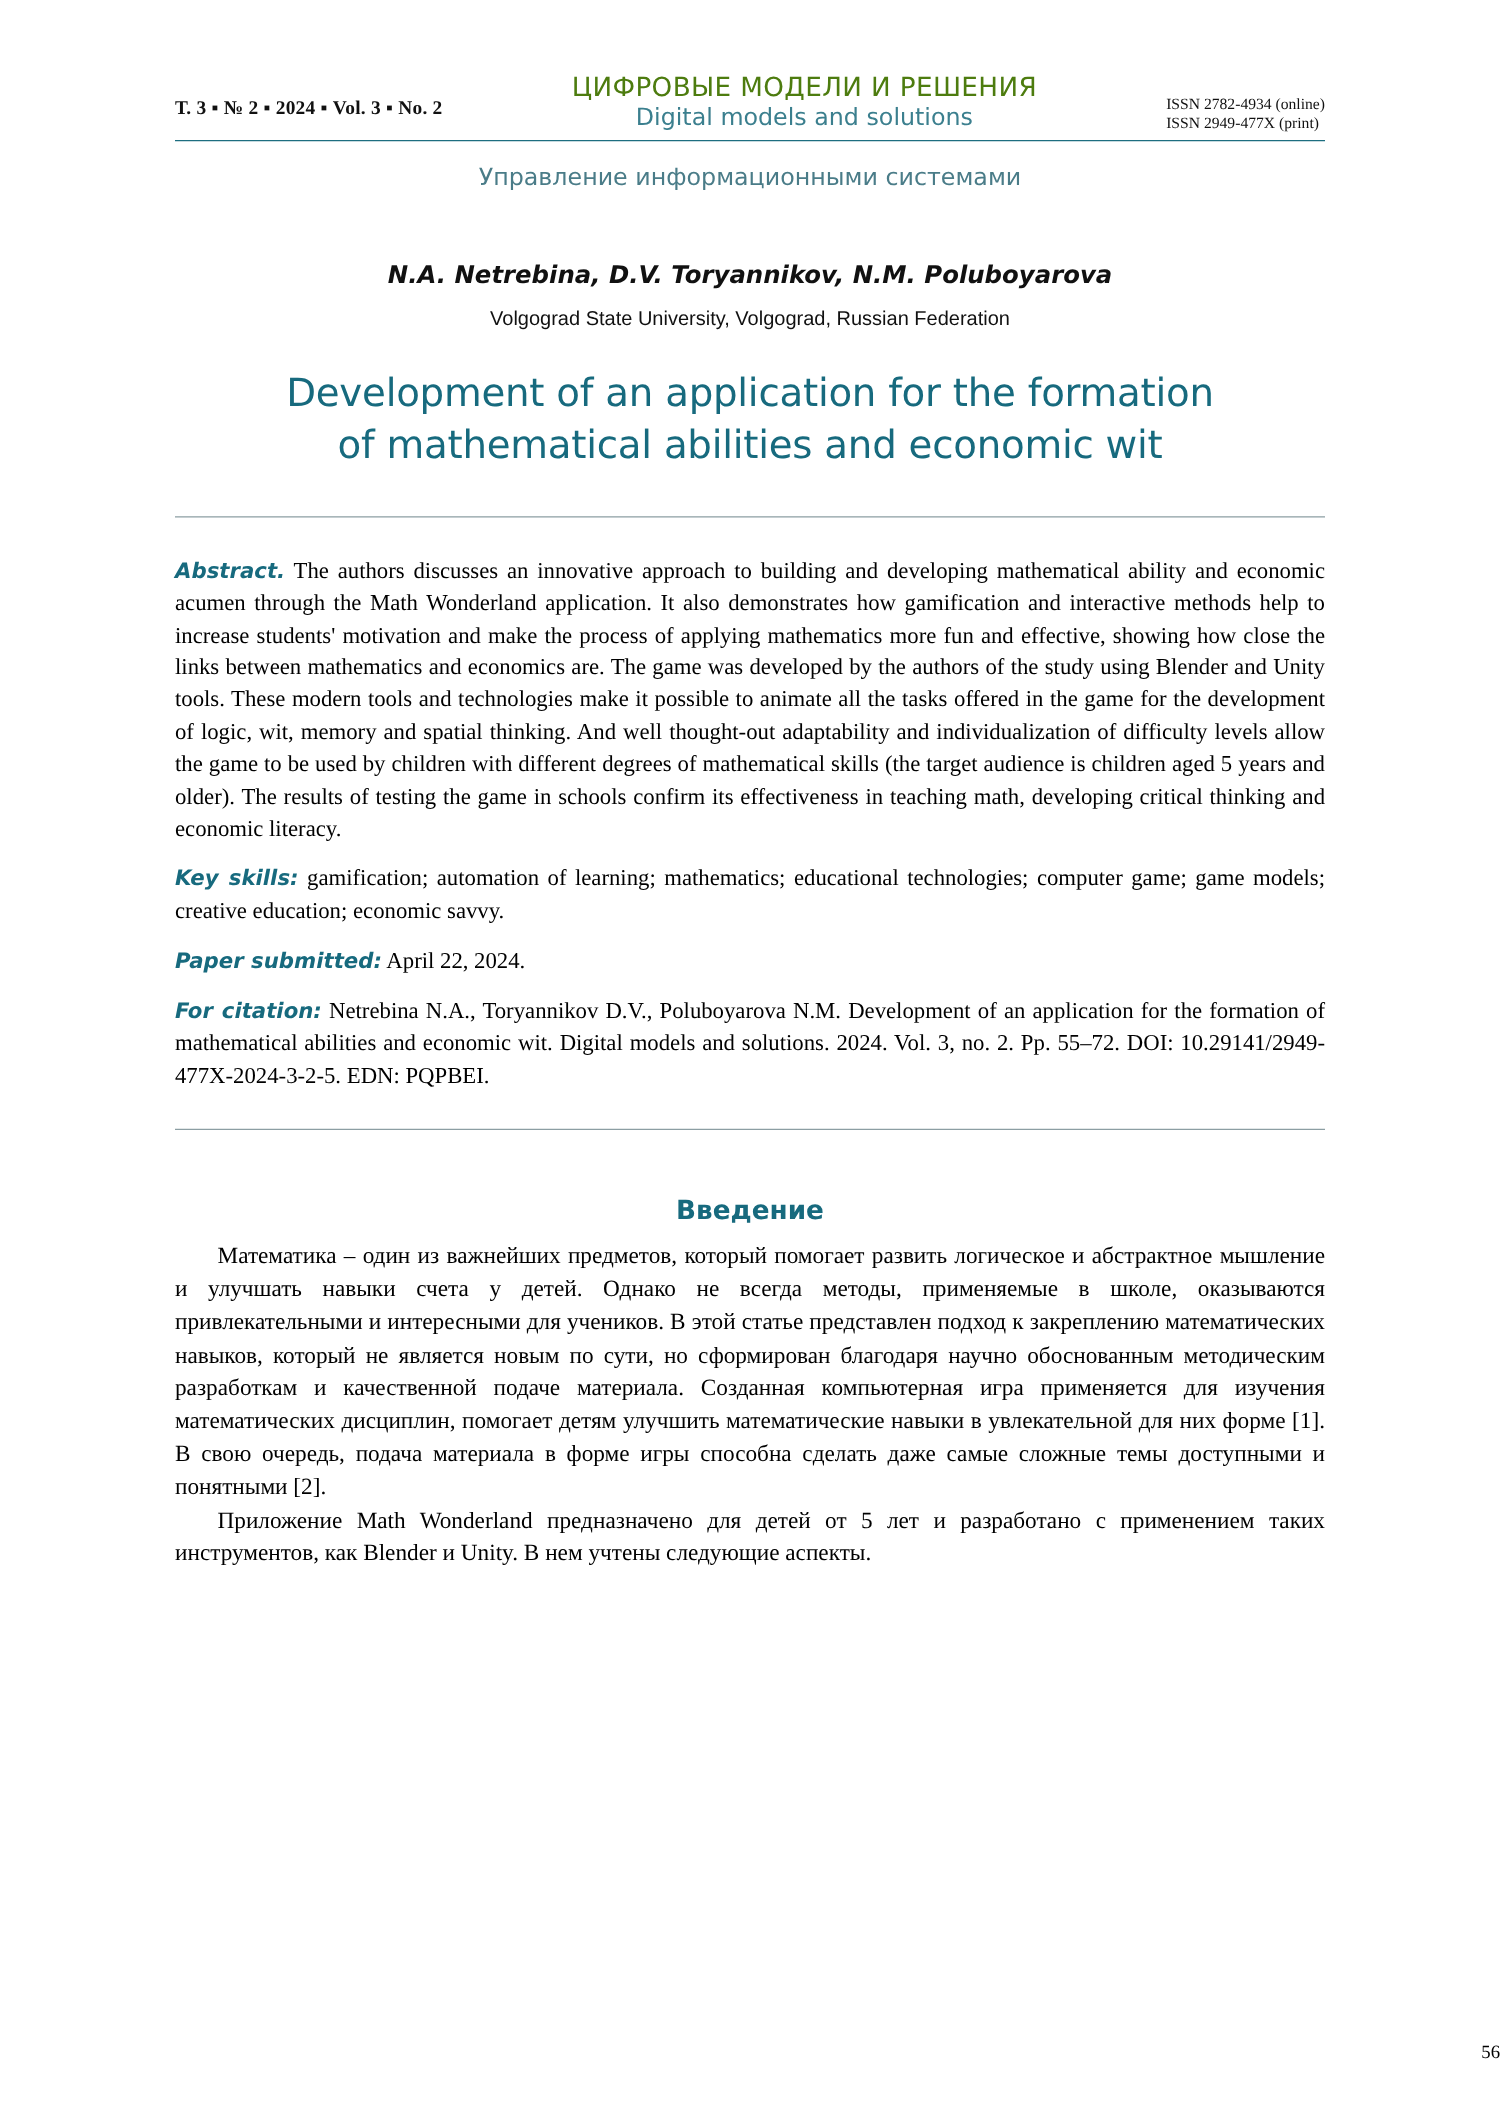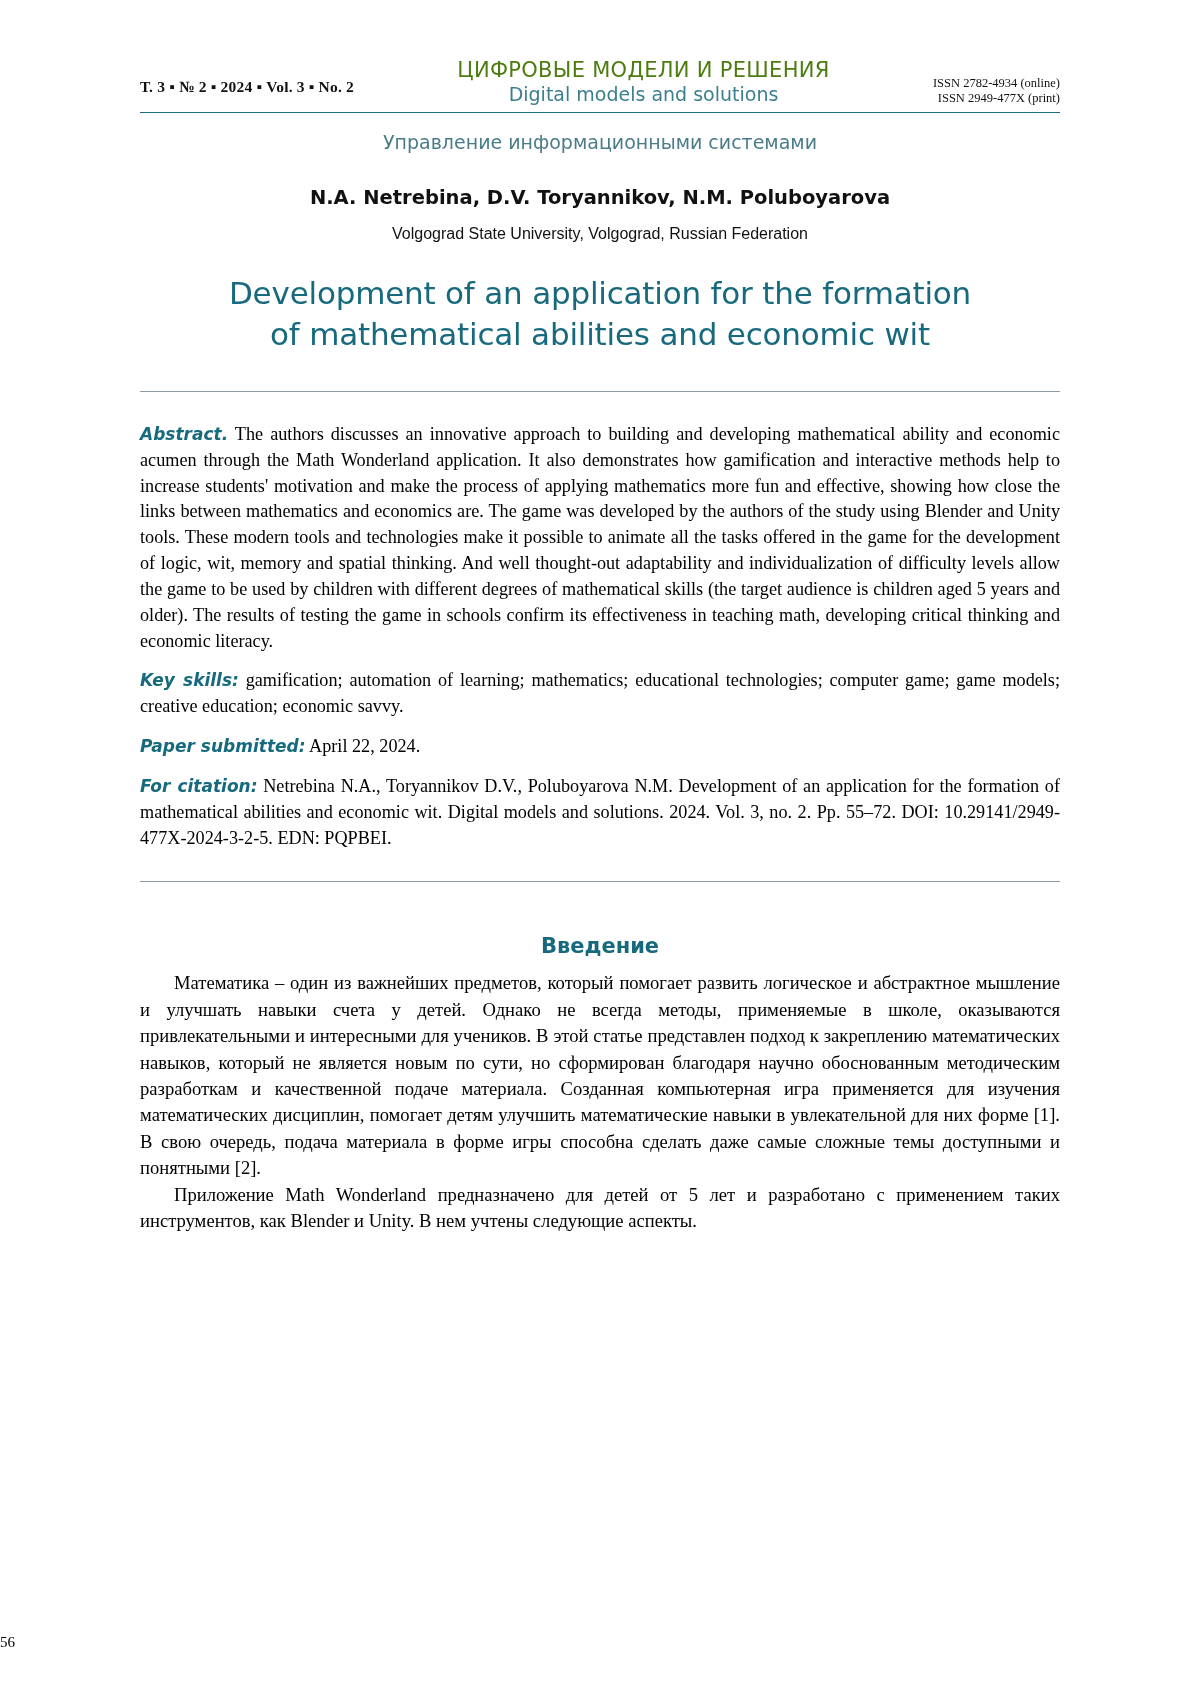--- a/index.html
+++ b/index.html
@@ -52,21 +52,20 @@
     white-space: nowrap;
   }
   .journal-title-en {
     font-family: "DejaVu Sans", sans-serif;
     font-size: 19px;
     color: #3b7f8e;
     margin-top: 1px;
     white-space: nowrap;
   }
   .masthead-right {
-    text-align: right;
     font-family: "Liberation Serif", serif;
     font-size: 12.5px;
     color: #111111;
     padding-top: 18px;
     white-space: nowrap;
   }
   .rule-top {
     border: none;
     border-top: 1.6px solid #1d6e80;
     margin: 6px 0 0 0;
@@ -84,24 +83,25 @@
     font-family: "DejaVu Sans", sans-serif;
     font-size: 16px;
     color: #5d8c96;
     margin-top: 1px;
   }
 
   
   .authors {
     text-align: center;
     font-family: "DejaVu Sans", sans-serif;
+    font-style: italic;
     font-weight: bold;
     font-size: 19.5px;
     color: #111111;
-    margin-top: 33px;
+    margin-top: 55px;
   }
   .affiliation {
     text-align: center;
     font-family: Liberation Sans, sans-serif;
     font-size: 16px;
     color: #111111;
     margin-top: 16px;
   }
   .paper-title {
     text-align: center;
@@ -164,21 +164,21 @@
   .body-text p {
     margin: 0;
     text-indent: 34px;
   }
 
   .folio {
     position: absolute;
     bottom: 46px;
     left: 0;
     width: 1200px;
-    text-align: left;
+    text-align: right;
     font-family: "Liberation Serif", serif;
     font-size: 15px;
     color: #000000;
   }
 </style>
 </head>
 <body>
 
 <div class="page">
 

